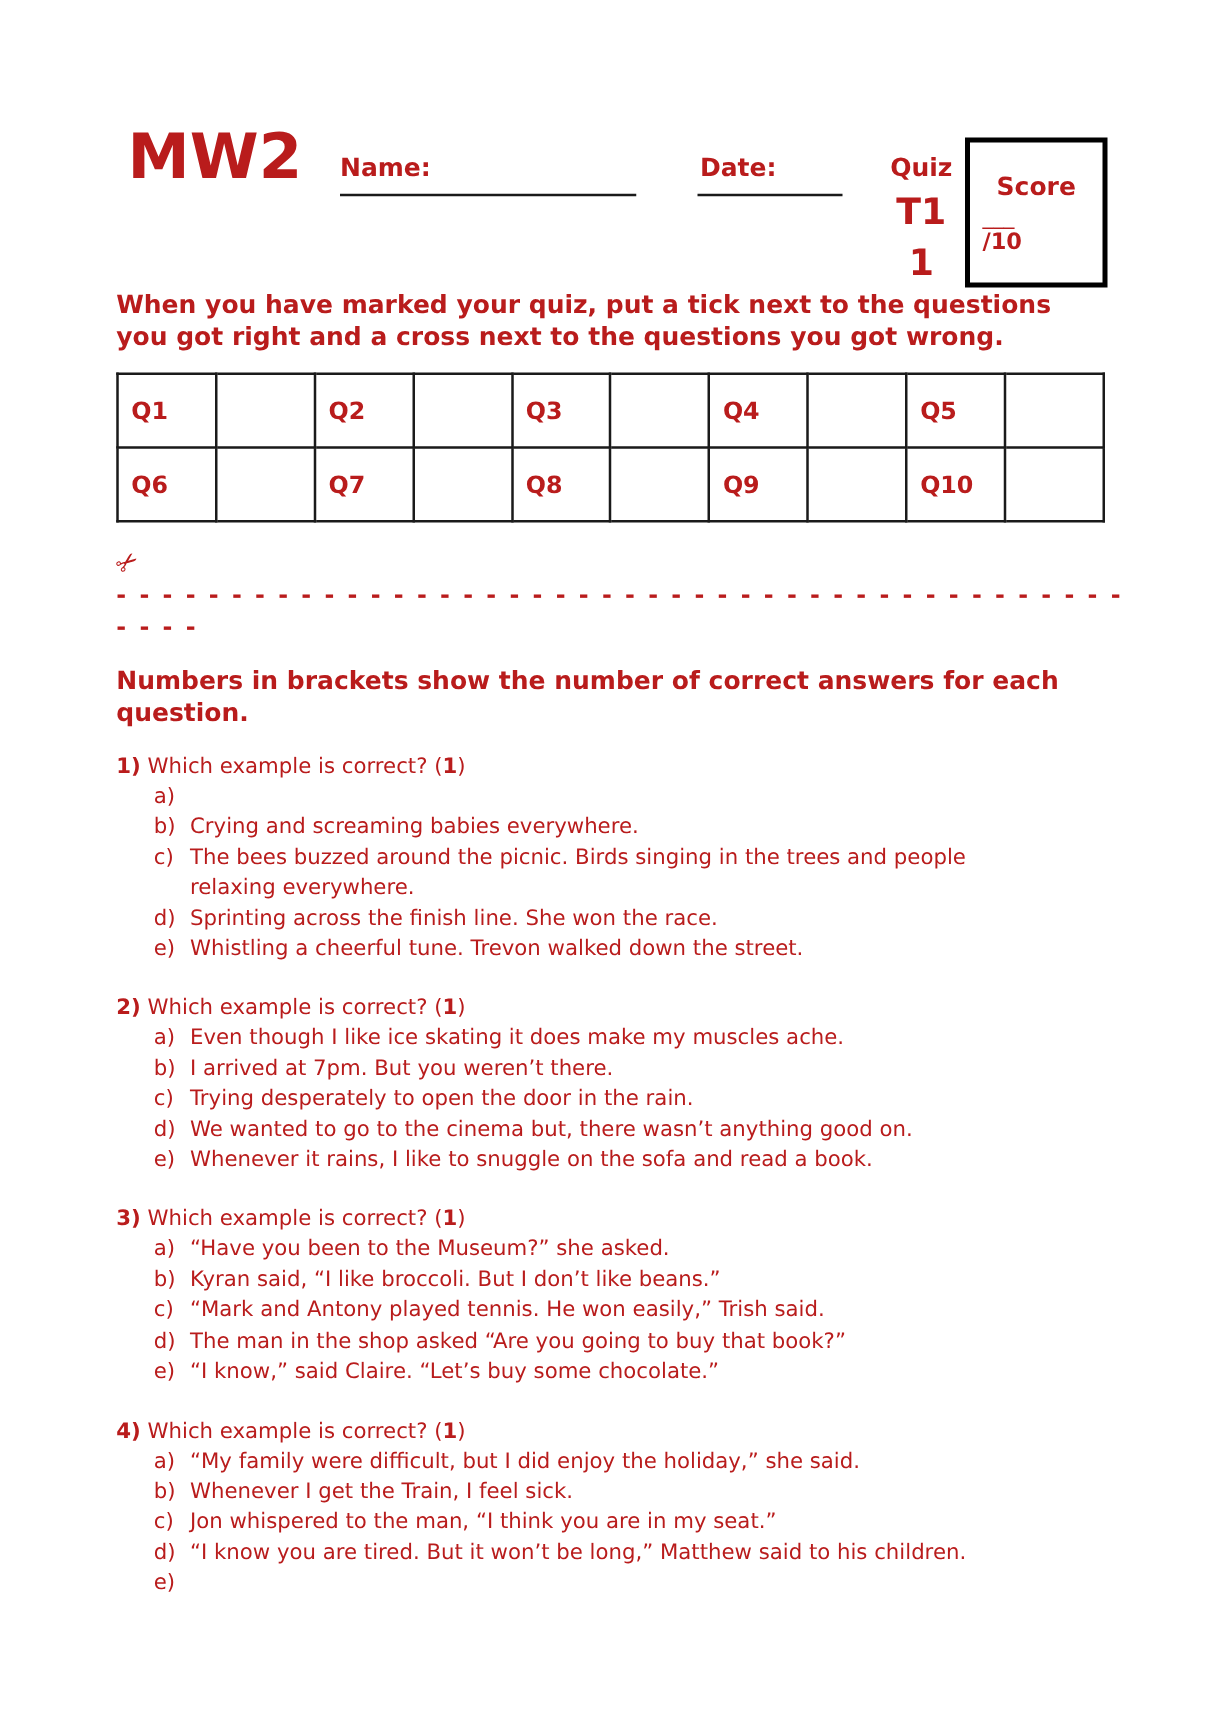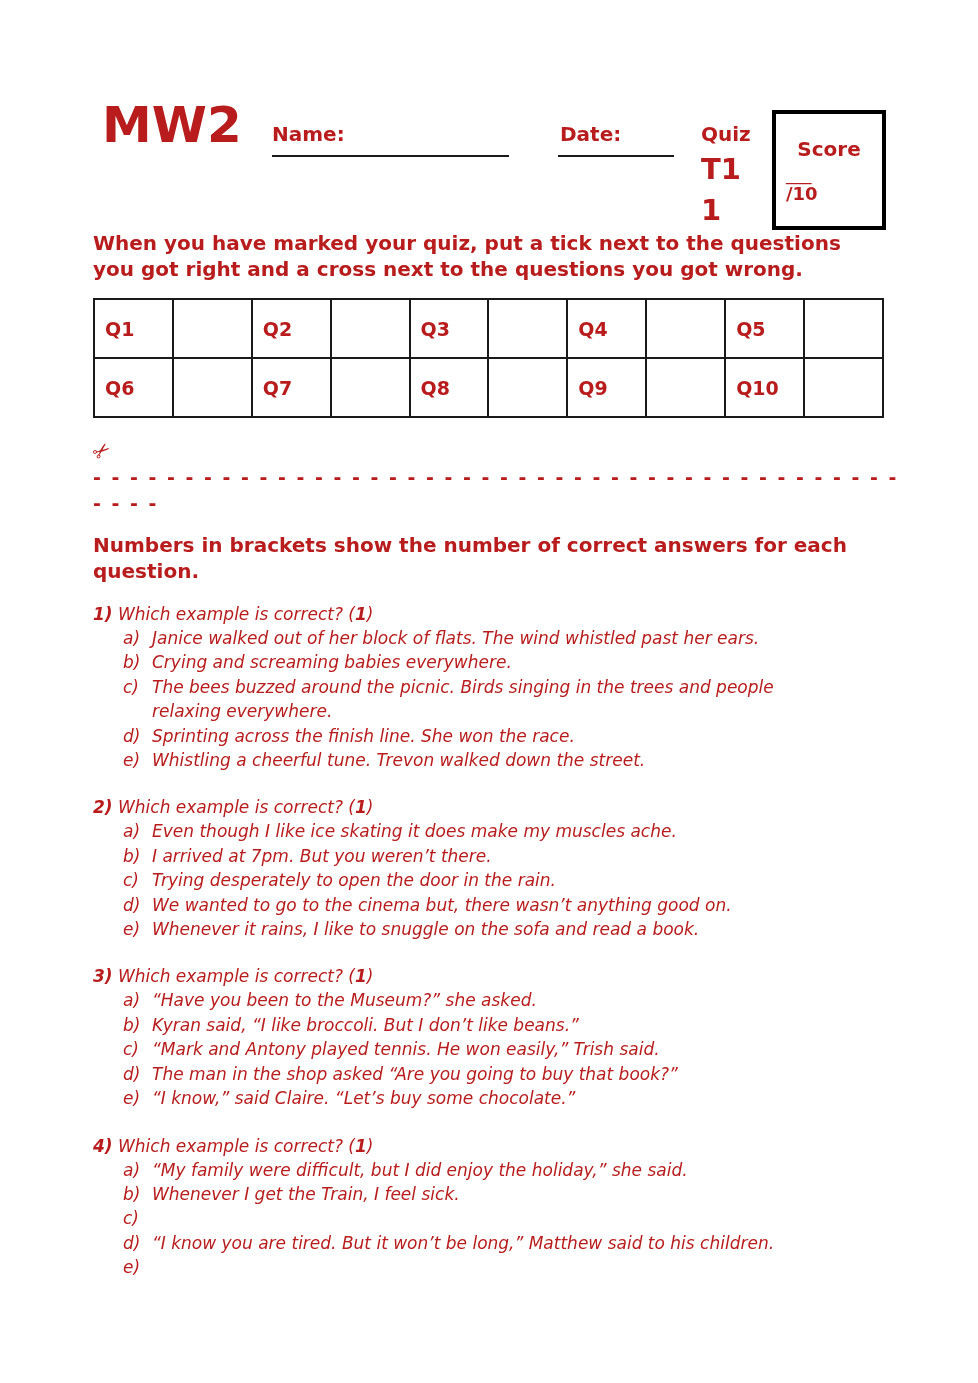--- a/index.html
+++ b/index.html
@@ -17,21 +17,21 @@
   
   .doc-title {
     position: absolute; left: 102px; top: 99px;
     font-size: 50px; font-weight: 700; letter-spacing: 0px; line-height: 52px;
   }
   .hdr-label { font-size: 20px; font-weight: 700; line-height: 24px; margin-top: 16px; }
   .name-label { position: absolute; left: 272px; top: 106px; }
   .date-label { position: absolute; left: 560px; top: 106px; }
   .name-line { position: absolute; left: 272px; top: 155px; width: 237px; border-bottom: 2px solid #1a1a1a; }
   .date-line { position: absolute; left: 558px; top: 155px; width: 116px; border-bottom: 2px solid #1a1a1a; }
-  .quiz-col { position: absolute; left: 701px; top: 106px; width: 72px; }
+  .quiz-col { position: absolute; left: 701px; top: 106px; width: 72px; text-align: center; }
   .quiz-code { font-size: 29px; font-weight: 700; line-height: 36px; margin-top: 5px; }
   .score-box {
     position: absolute; left: 772px; top: 110px; width: 114px; height: 120px;
     border: 4px solid #000000; padding: 7px 10px 16px 10px;
   }
   .score-box .hdr-label { display: block; text-align: center; }
   .score-blank { display: block; margin-top: 8px; font-size: 17px; font-weight: 400; line-height: 10px; }
   .score-total { display: block; font-size: 18px; font-weight: 700; line-height: 30px; }
   
   .content { position: absolute; left: 93px; top: 230px; width: 792px; }
@@ -45,21 +45,21 @@
   
   .cut-line { margin-top: 18px; font-weight: 700; font-size: 19px; line-height: 26px; }
   .scissors {
     display: inline-block; font-size: 21px; font-weight: 400;
     transform: rotate(-38deg); margin-right: 8px; vertical-align: -2px;
   }
   .dashes { letter-spacing: 2px; white-space: nowrap; }
   .dashes-2 { display: block; letter-spacing: 2px; }
   .brackets-head { margin-top: 16px; }
   
-  .questions { margin-top: 18px; font-style: italic; }
+  .questions { margin-top: 18px; }
   .question { margin-bottom: 23px; }
   .q-head { font-size: 17px; line-height: 24px; }
   .q-head b { font-weight: 700; }
   .q-opts { margin-left: 30px; }
   .opt { display: flex; font-size: 17px; line-height: 24.4px; }
   .opt-letter { flex: 0 0 29px; }
   .opt-text { max-width: 668px; }
 </style>
 </head>
 <body>
@@ -125,21 +125,20 @@
     </div>
 
     <p class="bold-para brackets-head">Numbers in brackets show the number of correct answers for each question.</p>
 
     <div class="questions">
   <div class="question">
     <div class="q-head"><b>1)</b> <span>Which example is correct?</span> <span>(</span><b>1</b><span>)</span></div>
     <div class="q-opts">
   <div class="opt">
     <span class="opt-letter">a)</span>
-    <span class="opt-text">Janice walked out of her block of flats. The wind whistled past her ears.</span>
   </div>
 
   <div class="opt">
     <span class="opt-letter">b)</span>
     <span class="opt-text">Crying and screaming babies everywhere.</span>
   </div>
 
   <div class="opt">
     <span class="opt-letter">c)</span>
     <span class="opt-text">The bees buzzed around the picnic. Birds singing in the trees and people relaxing everywhere.</span>
@@ -225,20 +224,21 @@
     <span class="opt-text">“My family were difficult, but I did enjoy the holiday,” she said.</span>
   </div>
 
   <div class="opt">
     <span class="opt-letter">b)</span>
     <span class="opt-text">Whenever I get the Train, I feel sick.</span>
   </div>
 
   <div class="opt">
     <span class="opt-letter">c)</span>
+    <span class="opt-text">Jon whispered to the man, “I think you are in my seat.”</span>
   </div>
 
   <div class="opt">
     <span class="opt-letter">d)</span>
     <span class="opt-text">“I know you are tired. But it won’t be long,” Matthew said to his children.</span>
   </div>
 
   <div class="opt">
     <span class="opt-letter">e)</span>
   </div>

